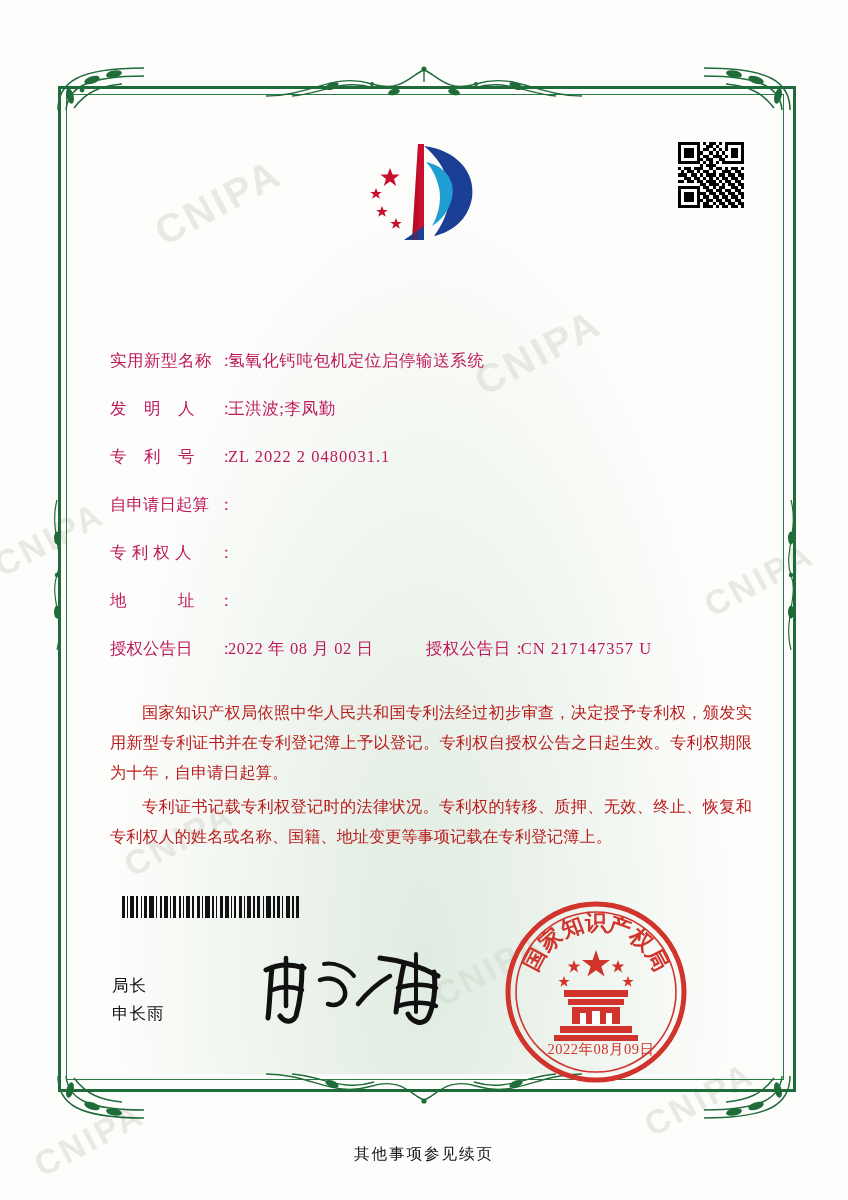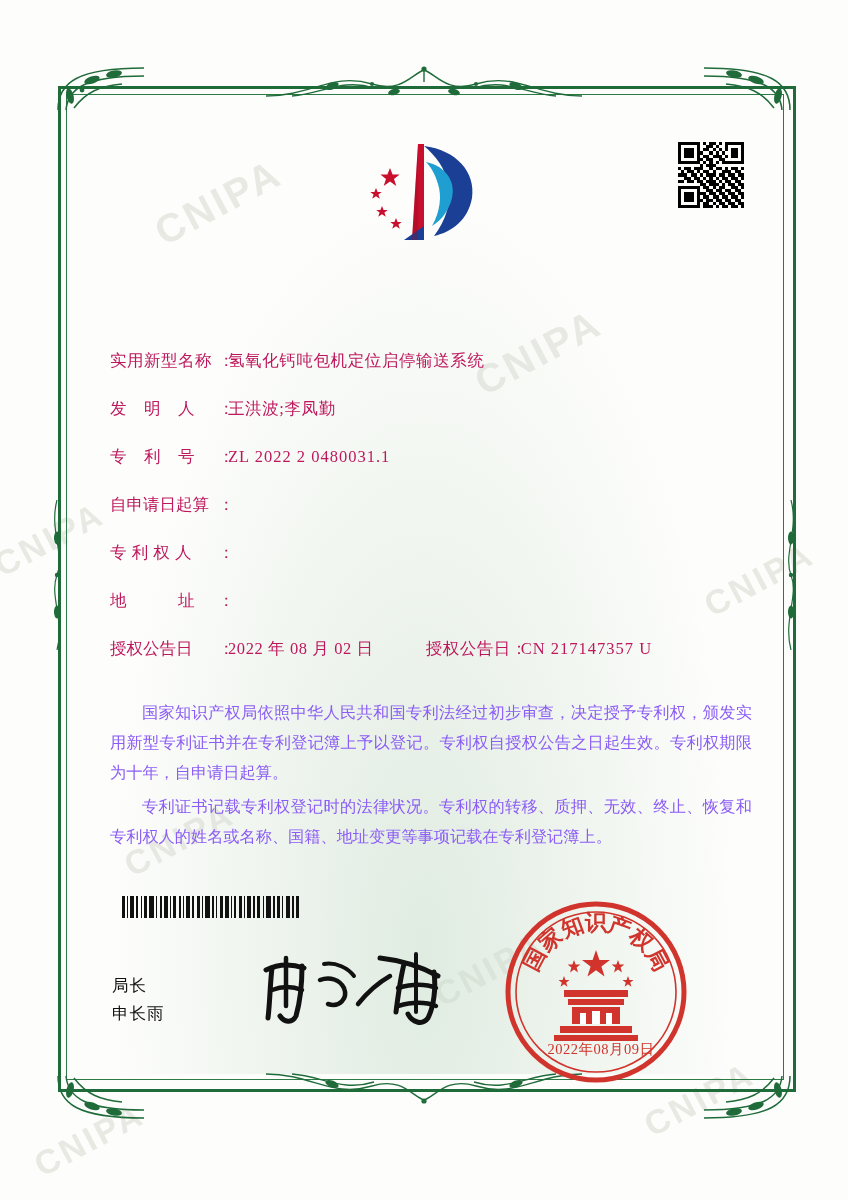--- a/index.html
+++ b/index.html
@@ -189,21 +189,21 @@
     letter-spacing: 0.5px;
   }
 
   .paras {
     position: absolute;
     left: 110px;
     top: 698px;
     width: 642px;
     font-size: 16.2px;
     line-height: 30px;
-    color: #8b5cf6;
+    color: #b91c1c;
     text-align: justify;
   }
   .paras p {
     margin: 0 0 4px 0;
     text-indent: 32px;
   }
 
   
   .barcode {
     position: absolute;
@@ -1057,14 +1057,15 @@
           <text transform="translate(94,94) rotate(-20) translate(0,-62)" text-anchor="middle">知</text>
           <text transform="translate(94,94) rotate(0) translate(0,-62)" text-anchor="middle">识</text>
           <text transform="translate(94,94) rotate(20) translate(0,-62)" text-anchor="middle">产</text>
           <text transform="translate(94,94) rotate(41) translate(0,-62)" text-anchor="middle">权</text>
           <text transform="translate(94,94) rotate(62) translate(0,-62)" text-anchor="middle">局</text>
         </g>
       </svg>
     </div>
     <div class="seal-date">2022年08月09日</div>
 
+    <div class="footnote">其他事项参见续页</div>
   </div>
 </div>
 
 </body></html>

